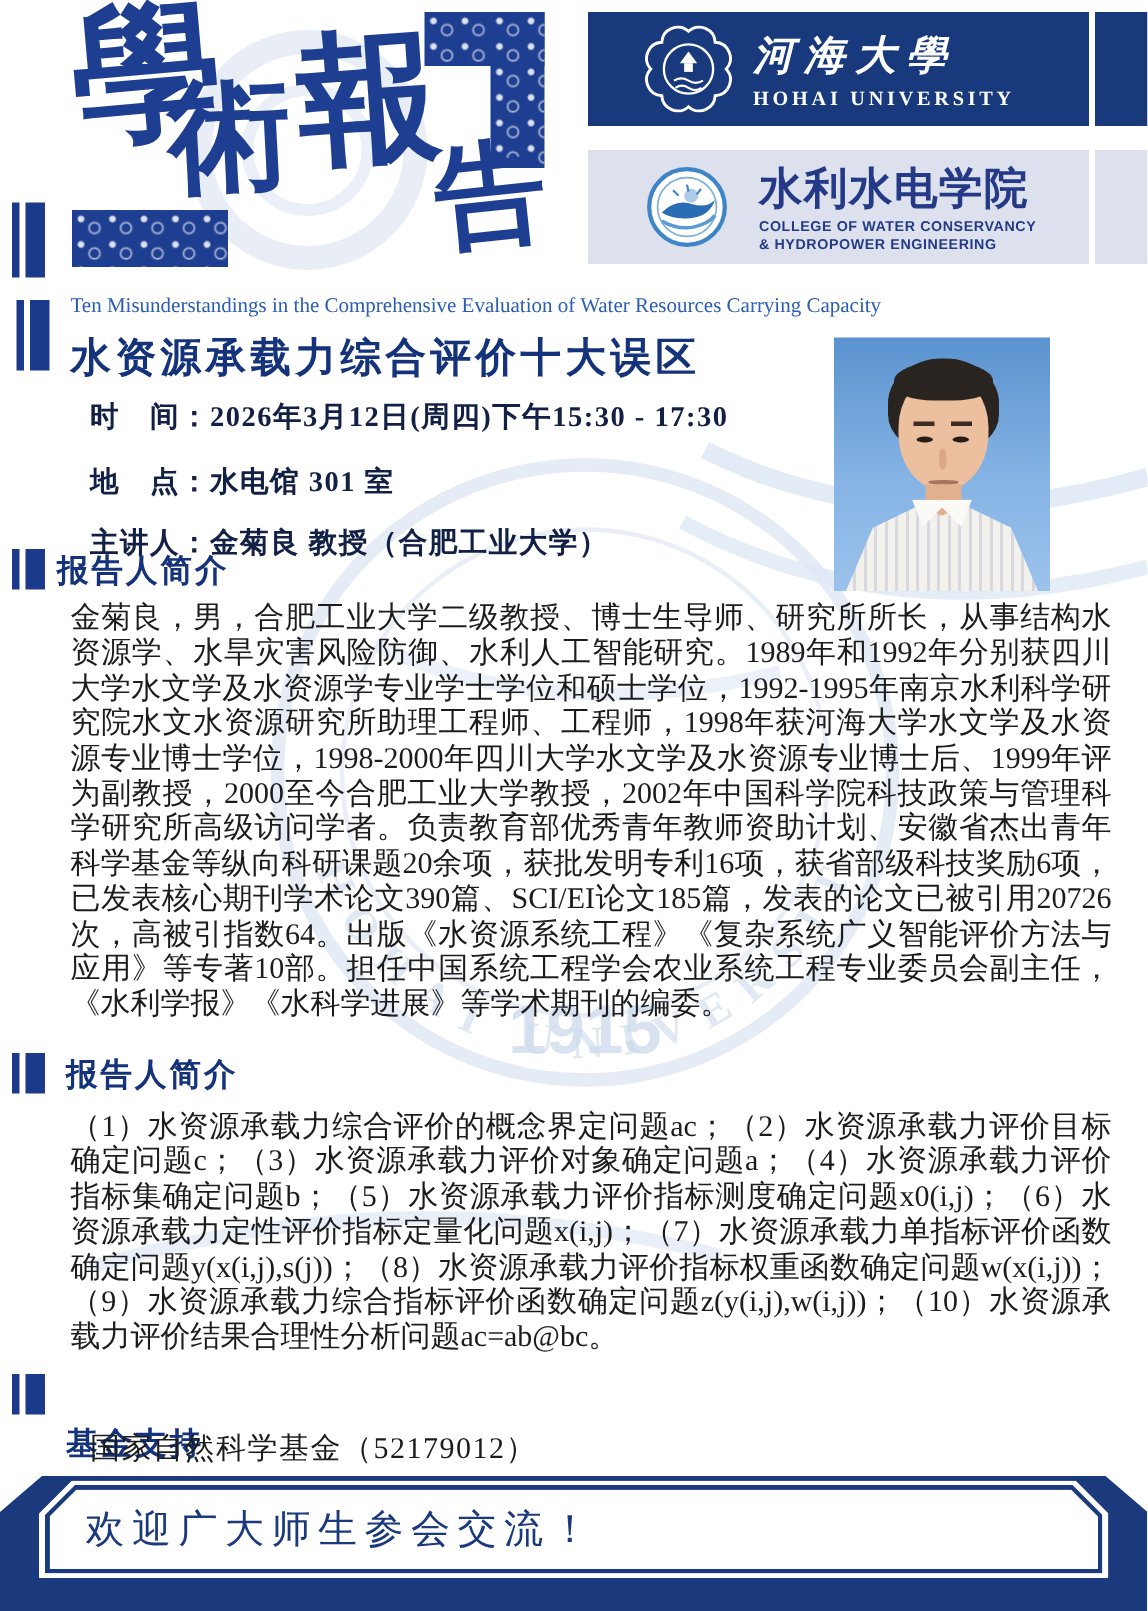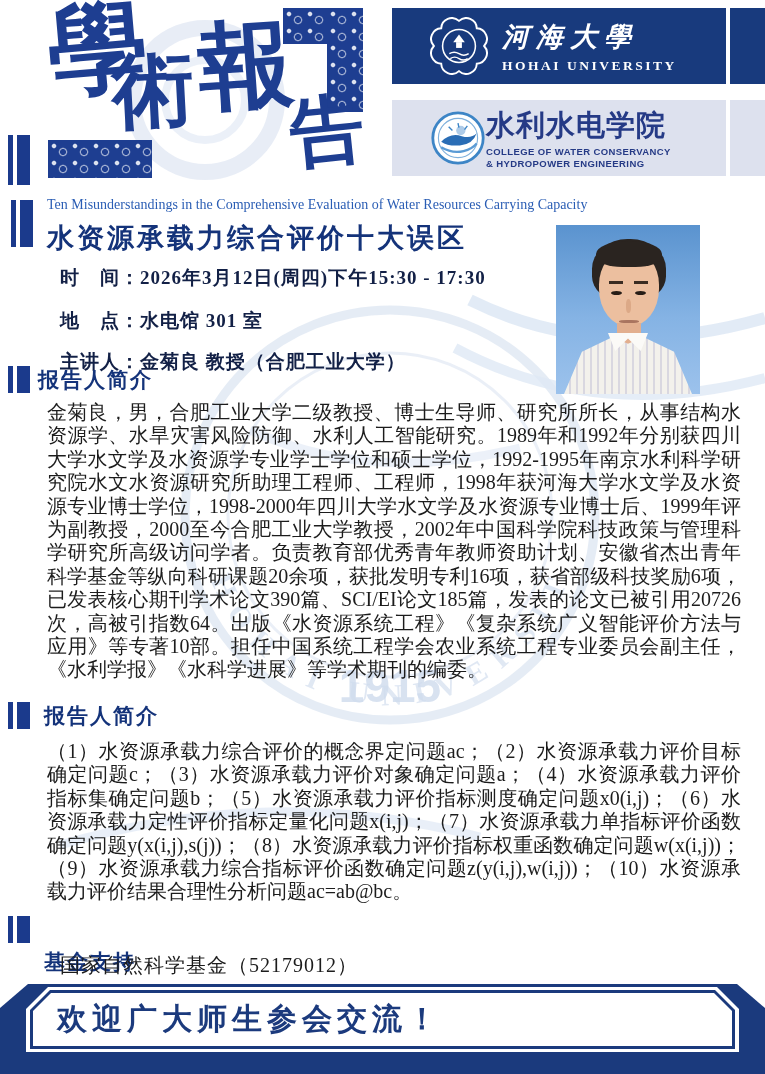--- a/index.html
+++ b/index.html
@@ -28,21 +28,21 @@
   .logo-row{flex:1;display:flex;}
   .logo-main{width:334px;display:flex;align-items:center;padding-left:38px;box-sizing:border-box;}
   .logo-gap{width:4px;background:#ffffff;}
   .logo-sliver{flex:1;}
   .row-univ .logo-main,.row-univ .logo-sliver{background:#183a7d;}
   .row-col .logo-main,.row-col .logo-sliver{background:#dde1ee;}
   .univ-text{margin-left:14px;color:#ffffff;}
   .univ-zh{font-size:27px;letter-spacing:7px;font-weight:bold;font-style:italic;}
   .univ-en{font-size:13.5px;letter-spacing:2.5px;font-weight:bold;margin-top:3px;
            font-family:"Liberation Serif",serif;}
-  .col-text{margin-left:0;color:#253a86;}
+  .col-text{margin-left:20px;color:#253a86;}
   .col-zh{font-size:29px;font-weight:bold;letter-spacing:1px;
           font-family:"Liberation Sans","DejaVu Sans",sans-serif;}
   .col-en{font-size:9.5px;font-weight:bold;letter-spacing:.4px;line-height:1.25;
           font-family:"Liberation Sans","DejaVu Sans",sans-serif;}
 
   
   #title-en{left:47px;top:197px;width:712px;color:#2a5db4;font-size:14px;z-index:2;}
   #title-zh{left:47px;top:220px;color:#14337a;font-size:27px;font-weight:bold;
             letter-spacing:3px;z-index:2;}
 
@@ -79,21 +79,21 @@
   #footer{left:0;top:984px;width:765px;height:90px;z-index:3;}
   #footer .band{position:absolute;inset:0;background:#1b3a7d;
       clip-path:polygon(0 24px,28px 0,737px 0,765px 24px,765px 100%,0 100%);}
   #footer .lineA{position:absolute;left:26px;right:26px;top:3px;bottom:22px;background:#ffffff;
       clip-path:polygon(0 22px,22px 0,calc(100% - 22px) 0,100% 22px,100% 100%,0 100%);}
   #footer .lineB{position:absolute;left:30px;right:30px;top:6px;bottom:25px;background:#1b3a7d;
       clip-path:polygon(0 20px,20px 0,calc(100% - 20px) 0,100% 20px,100% 100%,0 100%);}
   #footer .panel{position:absolute;left:33px;right:33px;top:9px;bottom:28px;background:#ffffff;
       clip-path:polygon(0 18px,18px 0,calc(100% - 18px) 0,100% 18px,100% 100%,0 100%);
       display:flex;align-items:center;}
-  #footer .welcome{margin-left:24px;color:#1b3a7d;font-size:30px;font-weight:bold;letter-spacing:5px;}
+  #footer .welcome{margin-left:24px;color:#1b3a7d;font-size:26px;font-weight:normal;letter-spacing:5px;}
   #footer .contact{margin-left:auto;margin-right:48px;color:#2d4fa5;font-size:18px;font-weight:bold;letter-spacing:1px;}
 </style>
 </head>
 <body>
 
 <svg id="watermark" class="abs" viewBox="0 0 765 1074" xmlns="http://www.w3.org/2000/svg">
   <defs>
     <path id="arcPath" d="M 211,580 A 190,190 0 0 0 568,580" fill="none"></path>
   </defs>
   <circle cx="205" cy="100" r="72" fill="none" stroke="#e2e9f4" stroke-width="16" opacity="0.8"></circle>

